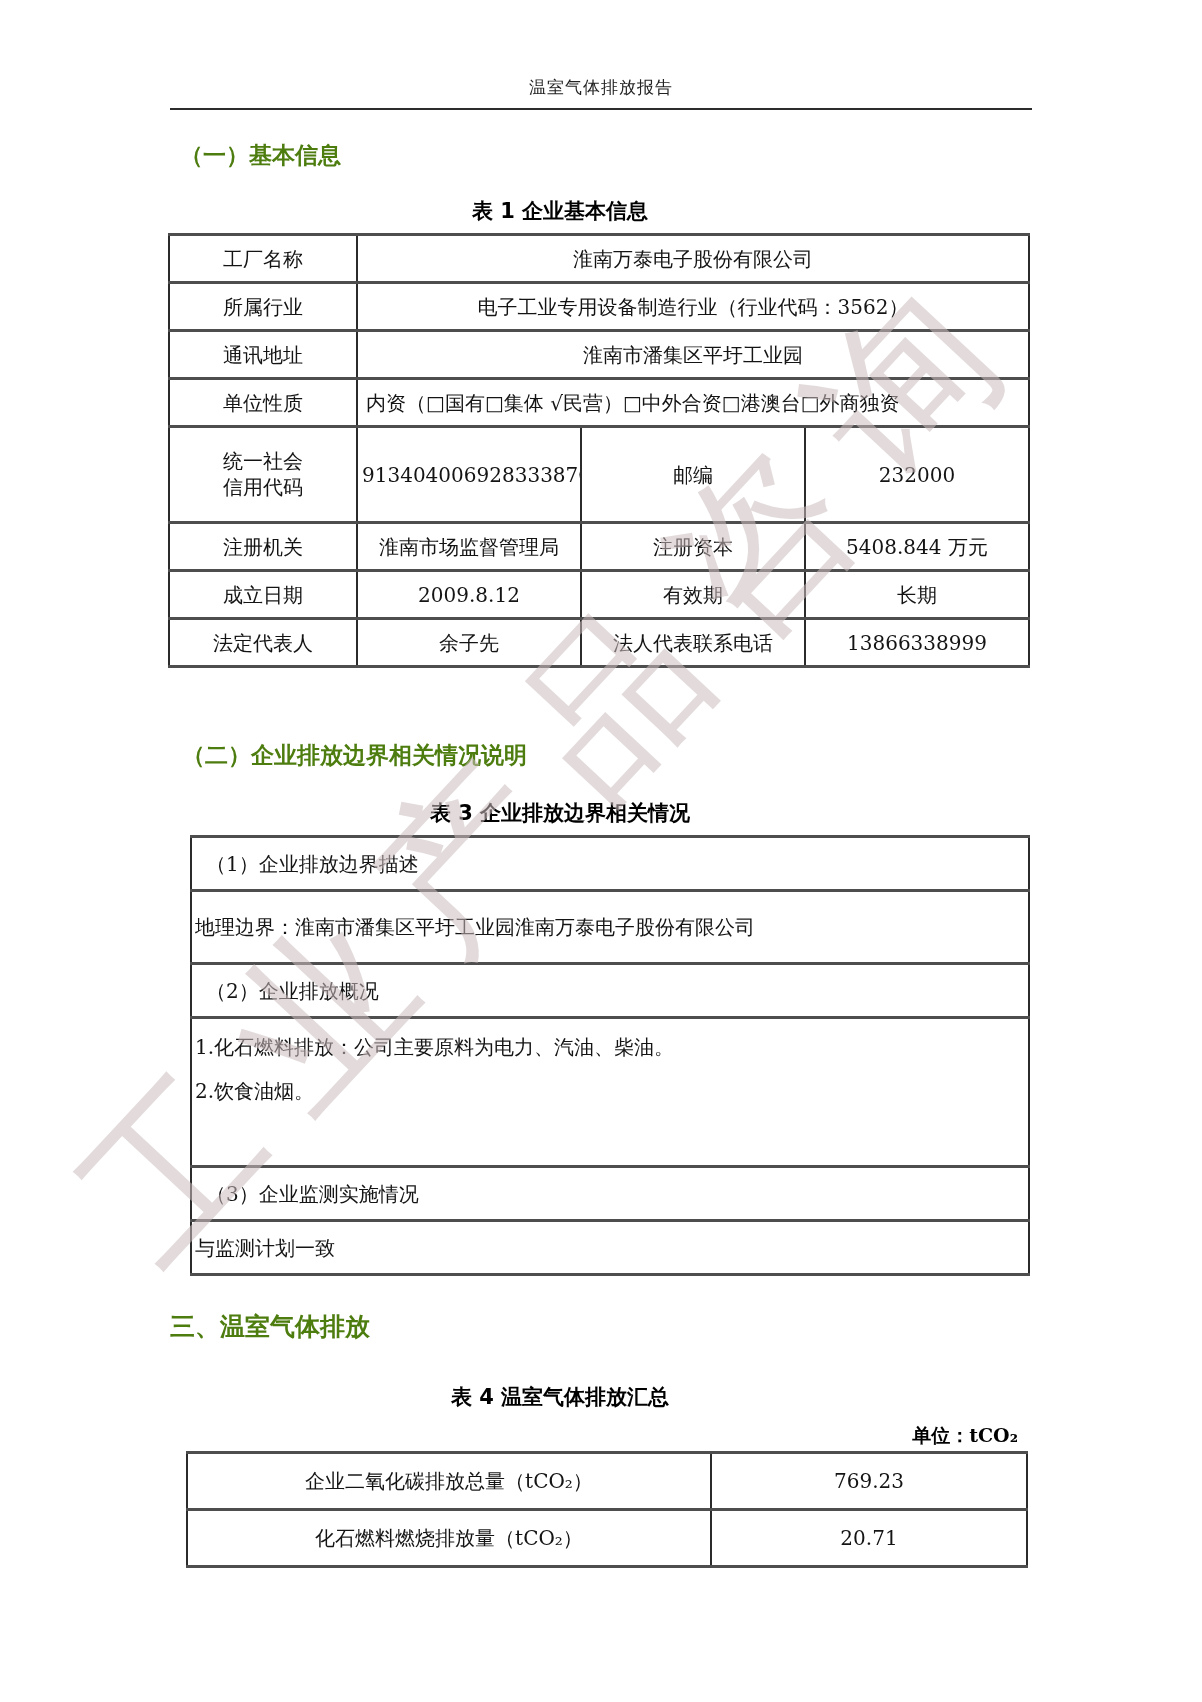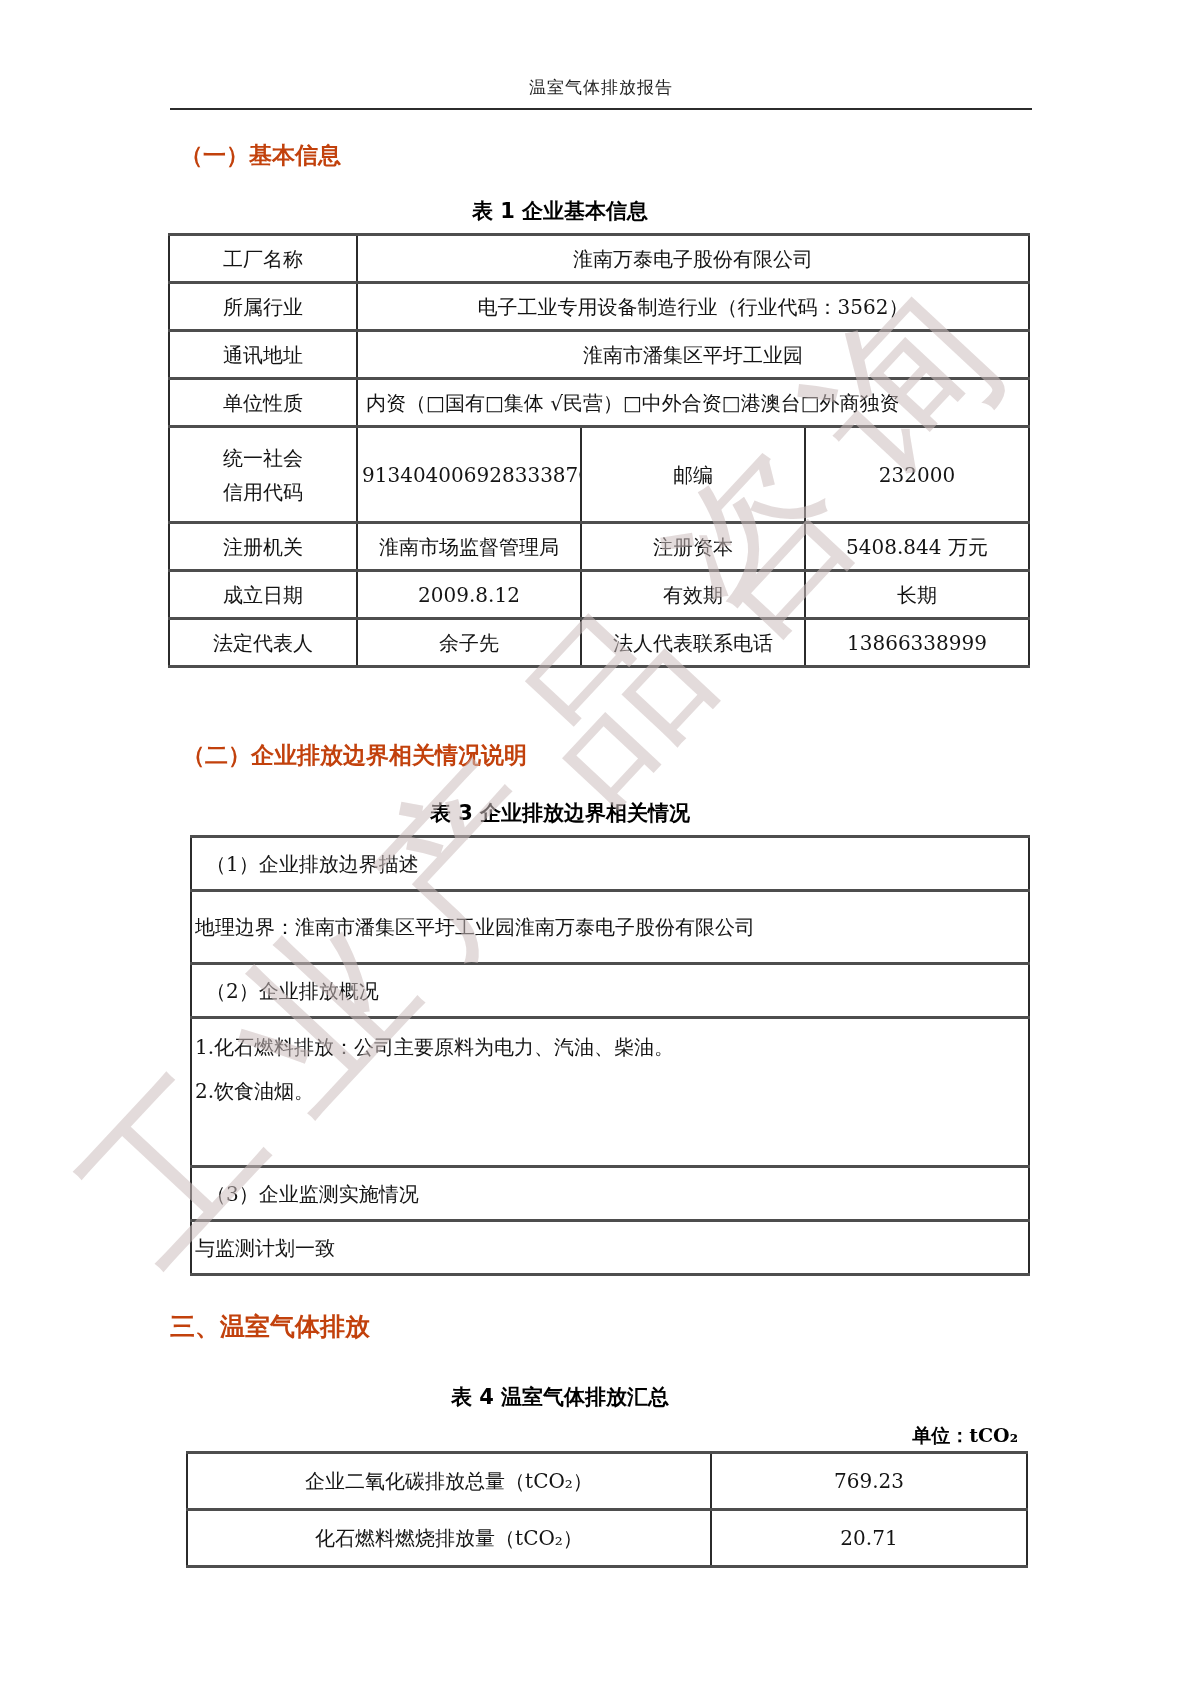--- a/index.html
+++ b/index.html
@@ -12,21 +12,21 @@
     font-family:"DejaVu Serif","Liberation Serif",serif;
     color:#141414;
   }
   
   .doc-header{padding-top:76px;text-align:center;}
   .doc-header .htitle{font-size:17px;letter-spacing:1px;color:#222;}
   .header-rule{width:862px;margin:9px 0 0 170px;border:none;border-top:2px solid #2c2c2c;height:0;}
   
   .sec-heading{
     font-family:"DejaVu Sans","Liberation Sans",sans-serif;
-    font-weight:bold;color:#c2410c;
+    font-weight:bold;color:#4d7c0f;
   }
   .h-one{font-size:23px;margin:30px 0 0 180px;}
   .h-two{font-size:23px;margin:72px 0 0 182px;}
   .h-three{font-size:25px;margin:34px 0 0 170px;}
   .tbl-title{
     font-family:"DejaVu Sans","Liberation Sans",sans-serif;
     font-weight:bold;font-size:21px;color:#000;
     width:780px;margin-left:170px;text-align:center;
   }
   .tt1{margin-top:26px;}
@@ -45,21 +45,21 @@
     font-size:20px;color:#141414;
     text-align:center;vertical-align:middle;
     padding:2px 4px;line-height:30px;
     overflow:hidden;
   }
   .t1{width:862px;margin:8px 0 0 168px;border-radius:20px;}
   .t1 td.lab{width:178px;}
   .t1 .r{height:48px;}
   .t1 .r-tall{height:96px;}
   .t1 td.left{text-align:left;padding-left:8px;}
-  .wrap4{display:inline-block;width:4.5em;line-height:34px;}
+  .wrap4{display:inline-block;width:4.5em;line-height:26px;}
   .t3{width:840px;margin:8px 0 0 190px;}
   .t3 td{text-align:left;}
   .t3 td.head{padding-left:14px;height:47px;}
   .t3 td.plain{padding-left:3px;}
   .t3 .rh1{height:47px;}
   .t3 .rh2{height:66px;}
   .t3 .rh3{height:52px;}
   .t3 .rh4{height:138px;vertical-align:top;}
   .t3 .rh5{height:51px;}
   .t3 .rh6{height:47px;}

